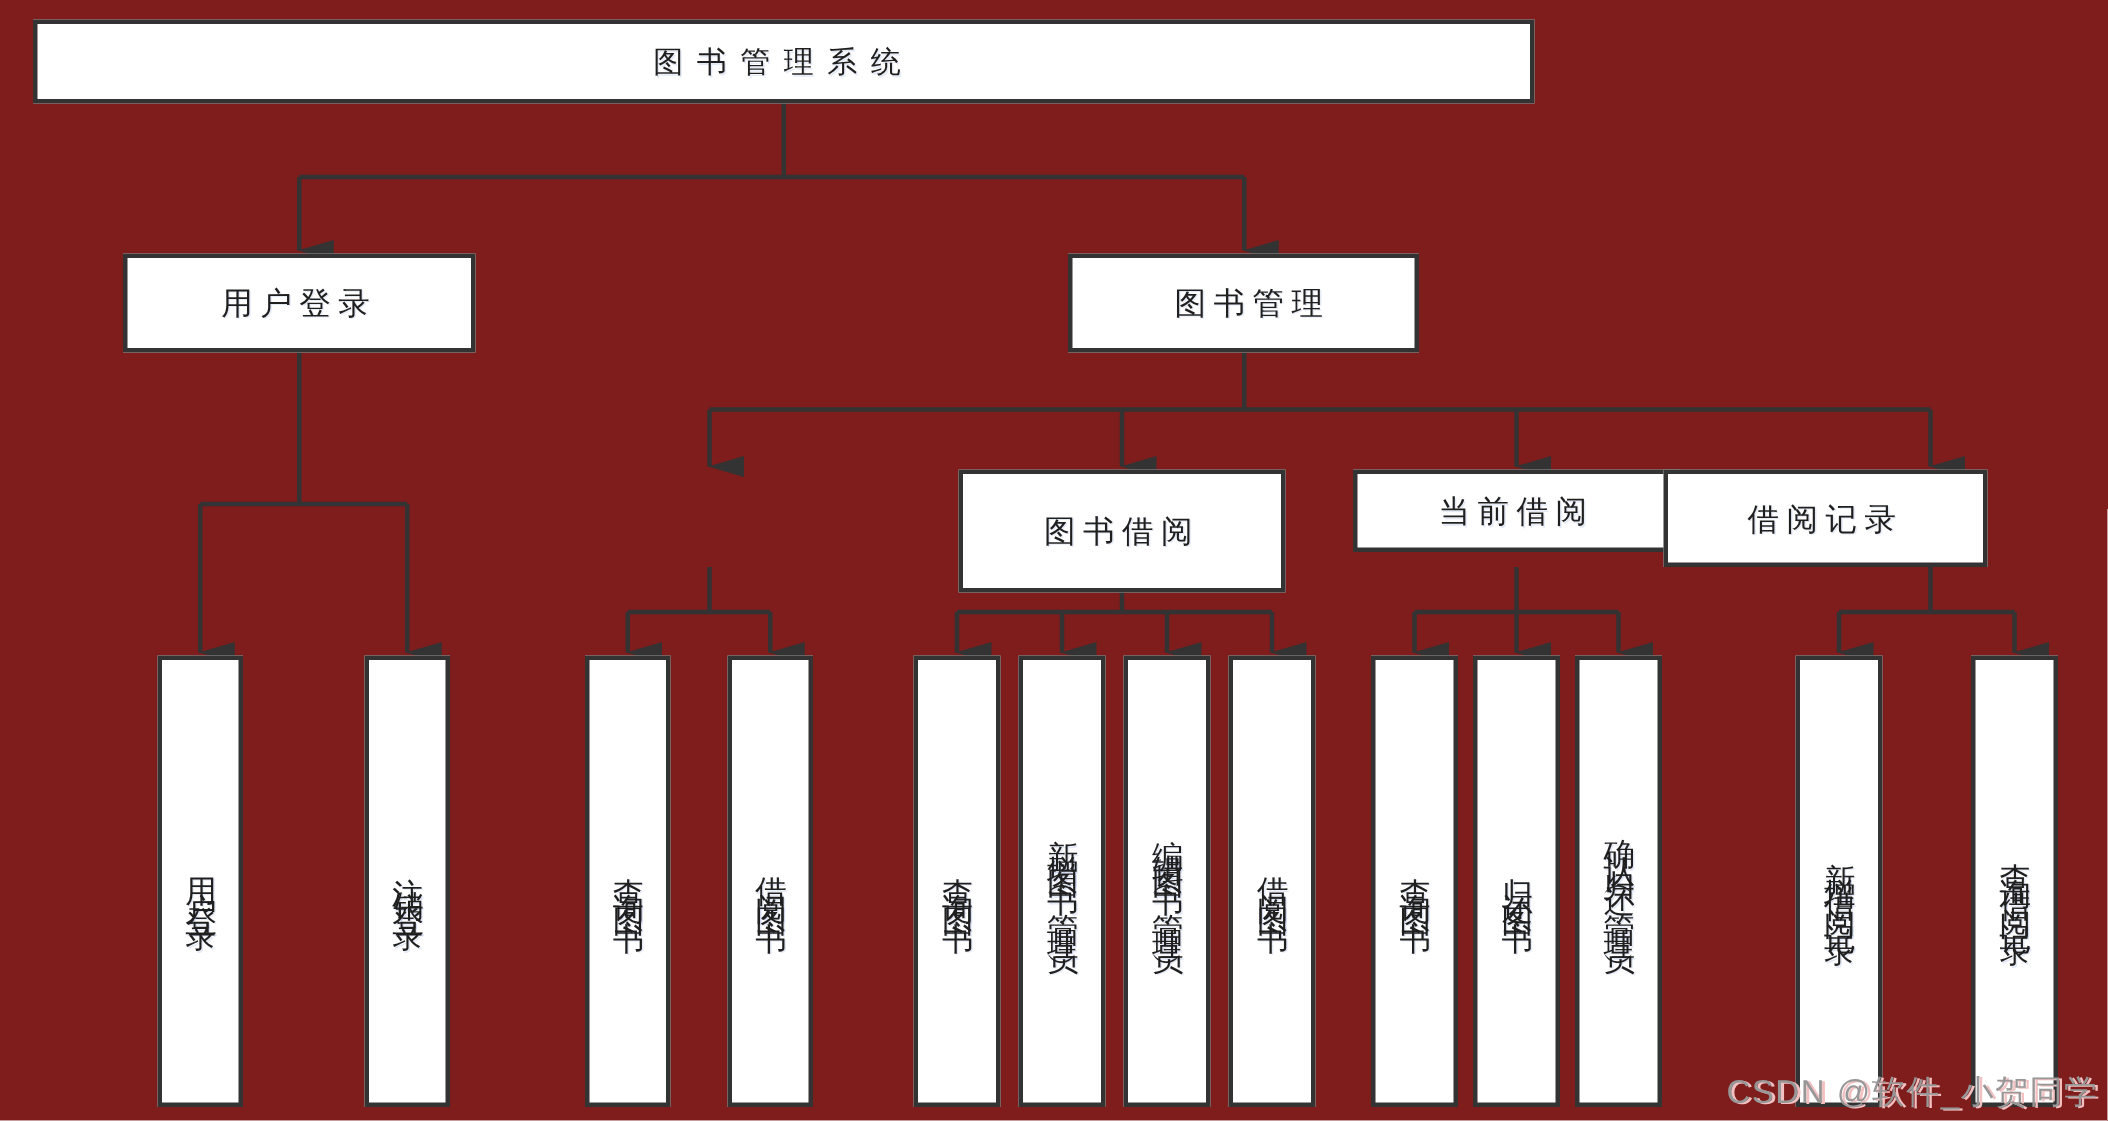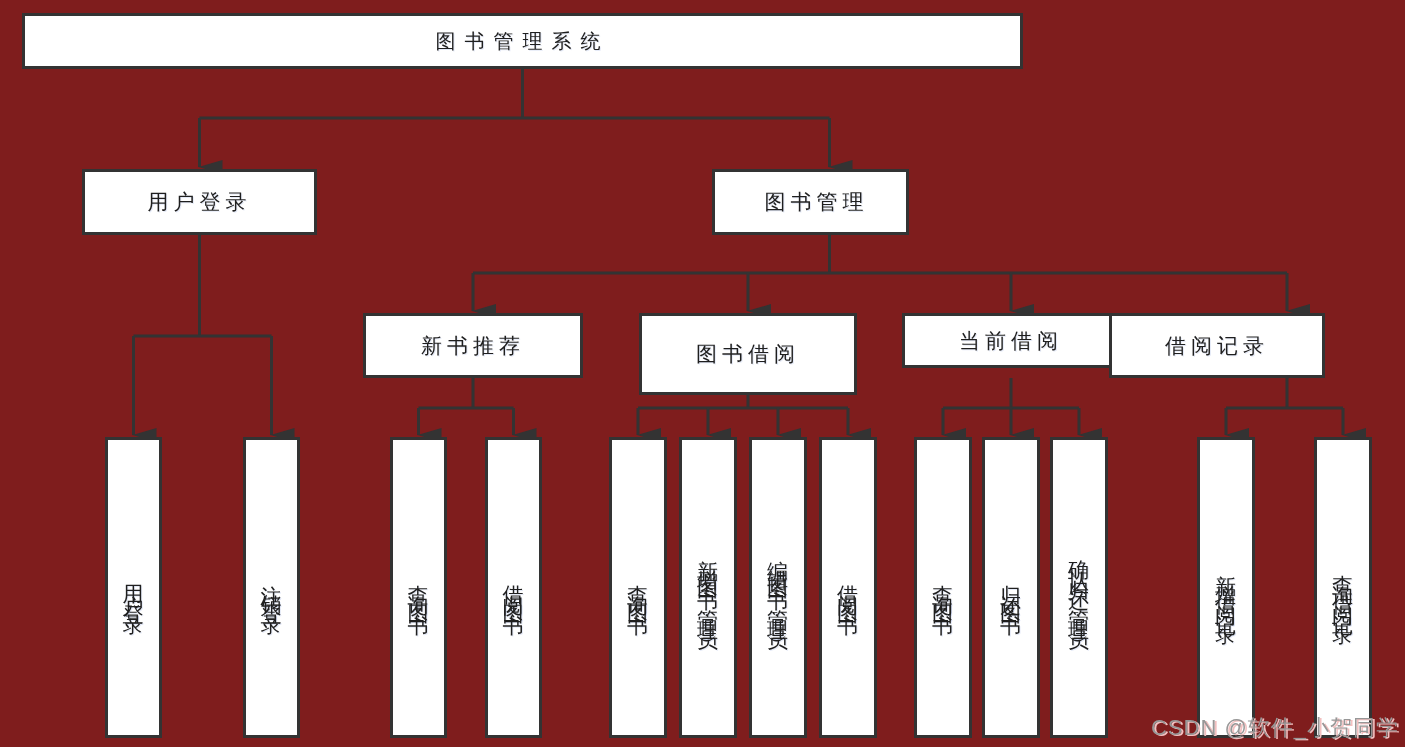--- a/index.html
+++ b/index.html
@@ -111,27 +111,24 @@
     </g>
   </svg>
 
   <div class="node root" style="left:22px; top:13px; width:1001px; height:56px;">
     <span class="lbl">图书管理系统</span>
   </div>
 
   <div class="node" style="left:82px; top:169px; width:235px; height:66px;">
     <span class="lbl">用户登录</span>
   </div>
-  <div class="node" style="left:712px; top:169px; width:197px; height:66px;padding-left:12px;">
+  <div class="node" style="left:712px; top:169px; width:234px; height:66px;padding-left:12px;">
     <span class="lbl">图书管理</span>
   </div>
 
-  <div class="node" style="left:363px; top:313px; width:220px; height:65px;">
-    <span class="lbl">新书推荐</span>
-  </div>
   <div class="node" style="left:639px; top:313px; width:218px; height:82px;">
     <span class="lbl">图书借阅</span>
   </div>
   <div class="node" style="left:902px; top:313px; width:218px; height:55px;">
     <span class="lbl">当前借阅</span>
   </div>
   <div class="node" style="left:1109px; top:313px; width:216px; height:65px;">
     <span class="lbl">借阅记录</span>
   </div>
 

